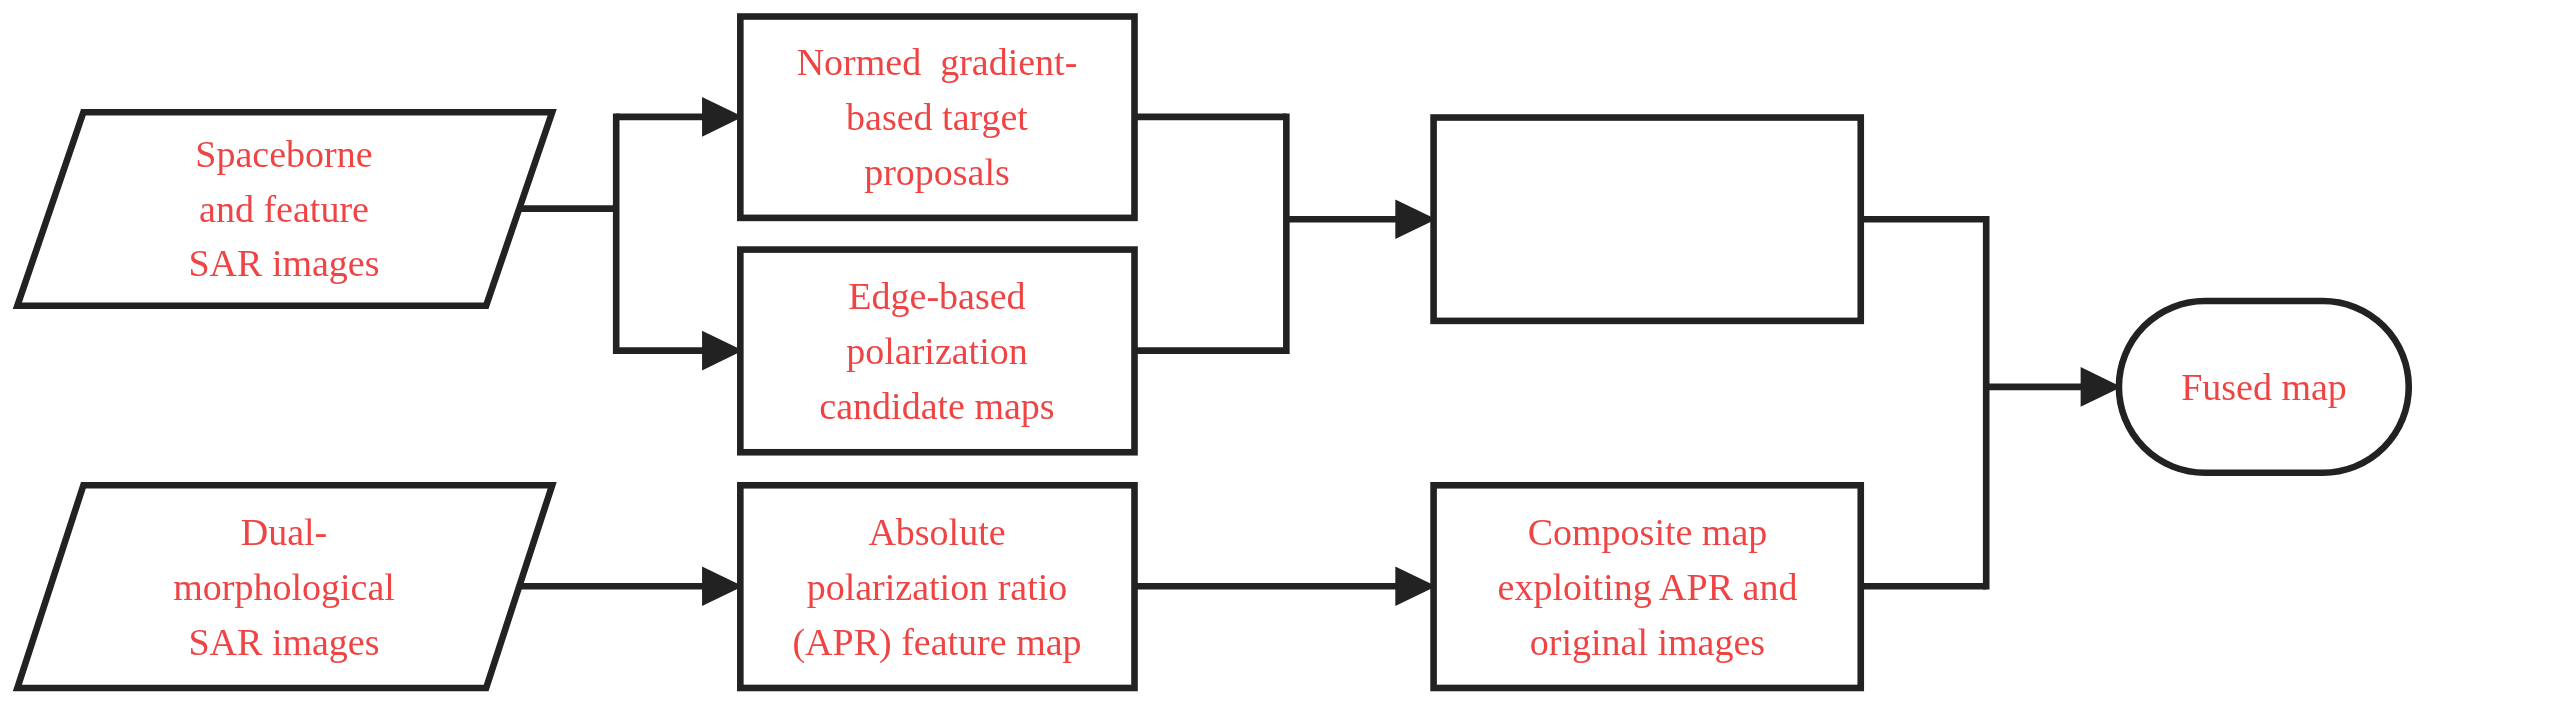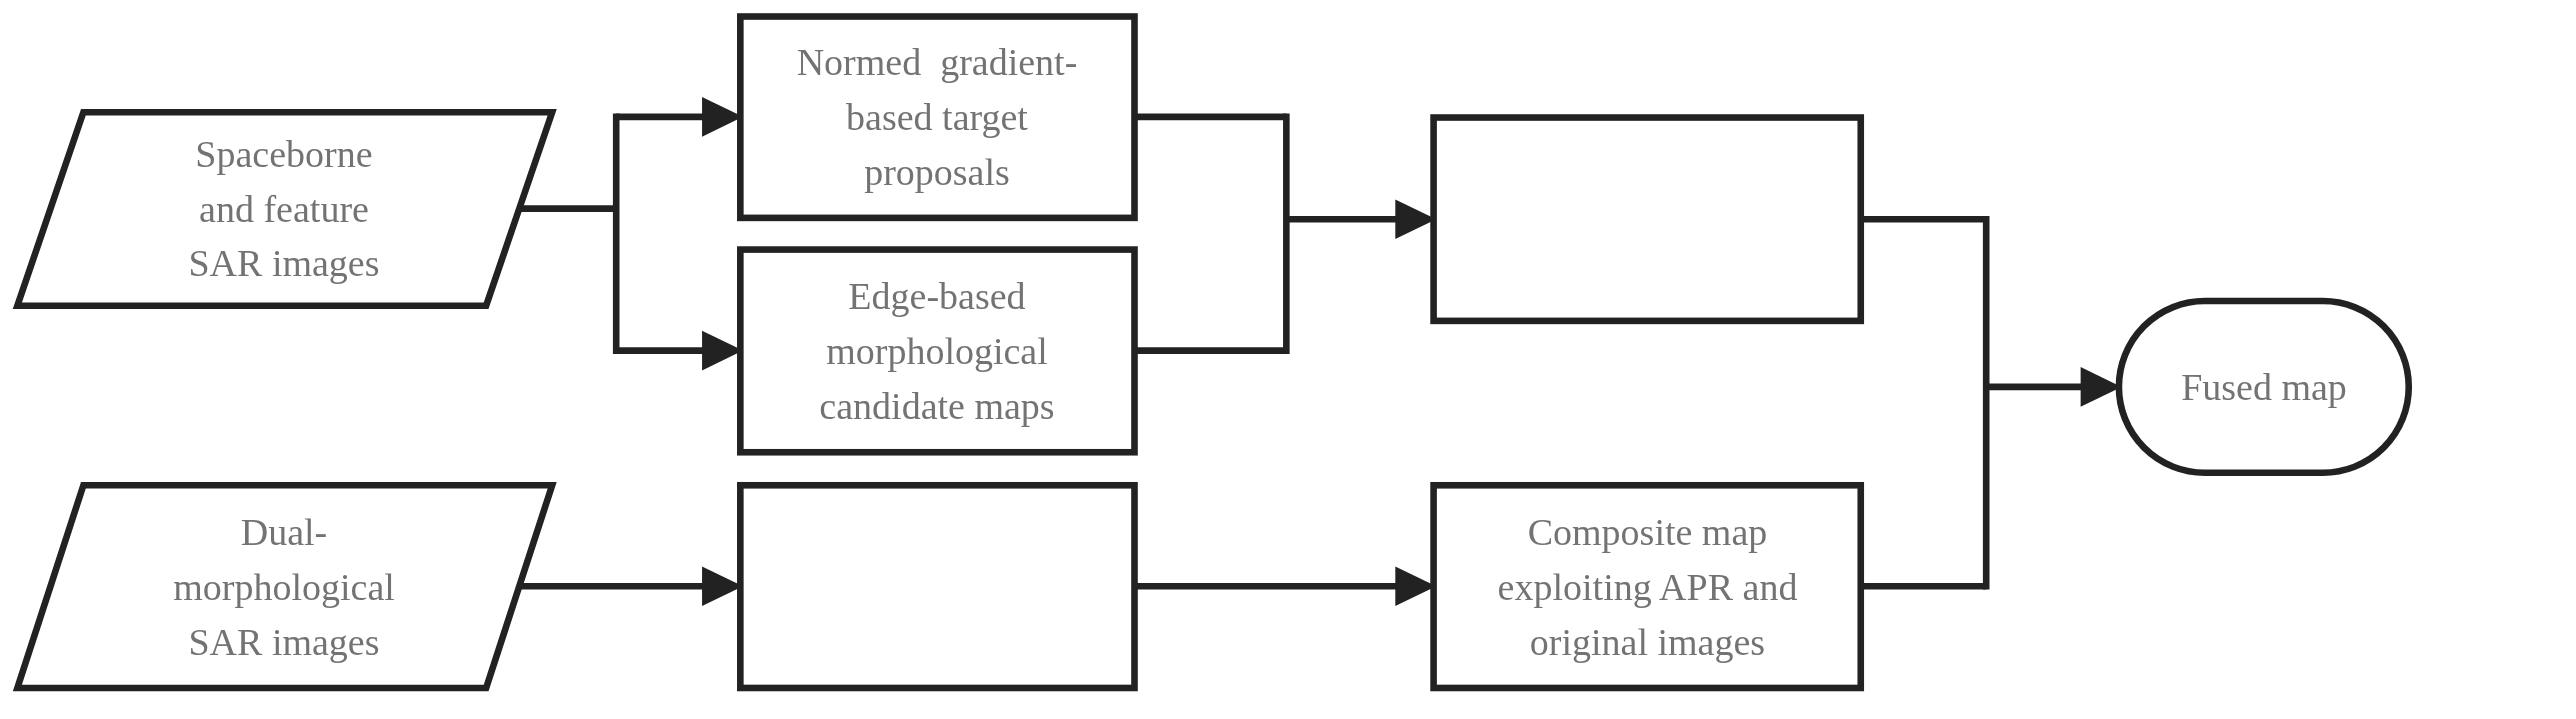--- a/index.html
+++ b/index.html
@@ -24,21 +24,21 @@
   }
   .label {
     position: absolute;
     display: flex;
     align-items: center;
     justify-content: center;
     text-align: center;
     white-space: pre-wrap;
     font-size: 38px;
     line-height: 1.44;
-    color: #737373;
+    color: #ef4444;
     pointer-events: none;
   }
   .shape-stroke {
     fill: #ffffff;
     stroke: #222222;
     stroke-width: 10;
   }
   .conn {
     fill: none;
     stroke: #222222;
@@ -92,28 +92,31 @@
 
   <div class="label" style="left:99px; top:112px; width:370px; height:194px;">Spaceborne
 and feature
 SAR images</div>
 
   <div class="label" style="left:740px; top:16.5px; width:394px; height:202px;">Normed  gradient-
 based target
 proposals</div>
 
   <div class="label" style="left:740px; top:250px; width:394px; height:203px;">Edge-based
-morphological
+polarization
 candidate maps</div>
 
 
   <div class="label" style="left:99px; top:486px; width:370px; height:203px;">Dual-
 morphological
 SAR images</div>
 
+  <div class="label" style="left:740px; top:486px; width:394px; height:203px;">Absolute
+polarization ratio
+(APR) feature map</div>
 
   <div class="label" style="left:2119px; top:301px; width:290px; height:172px;">Fused map</div>
 
   <div class="label" style="left:1434px; top:486px; width:427px; height:203px;">Composite map
 exploiting APR and
 original images</div>
 
 </div>
 
 

